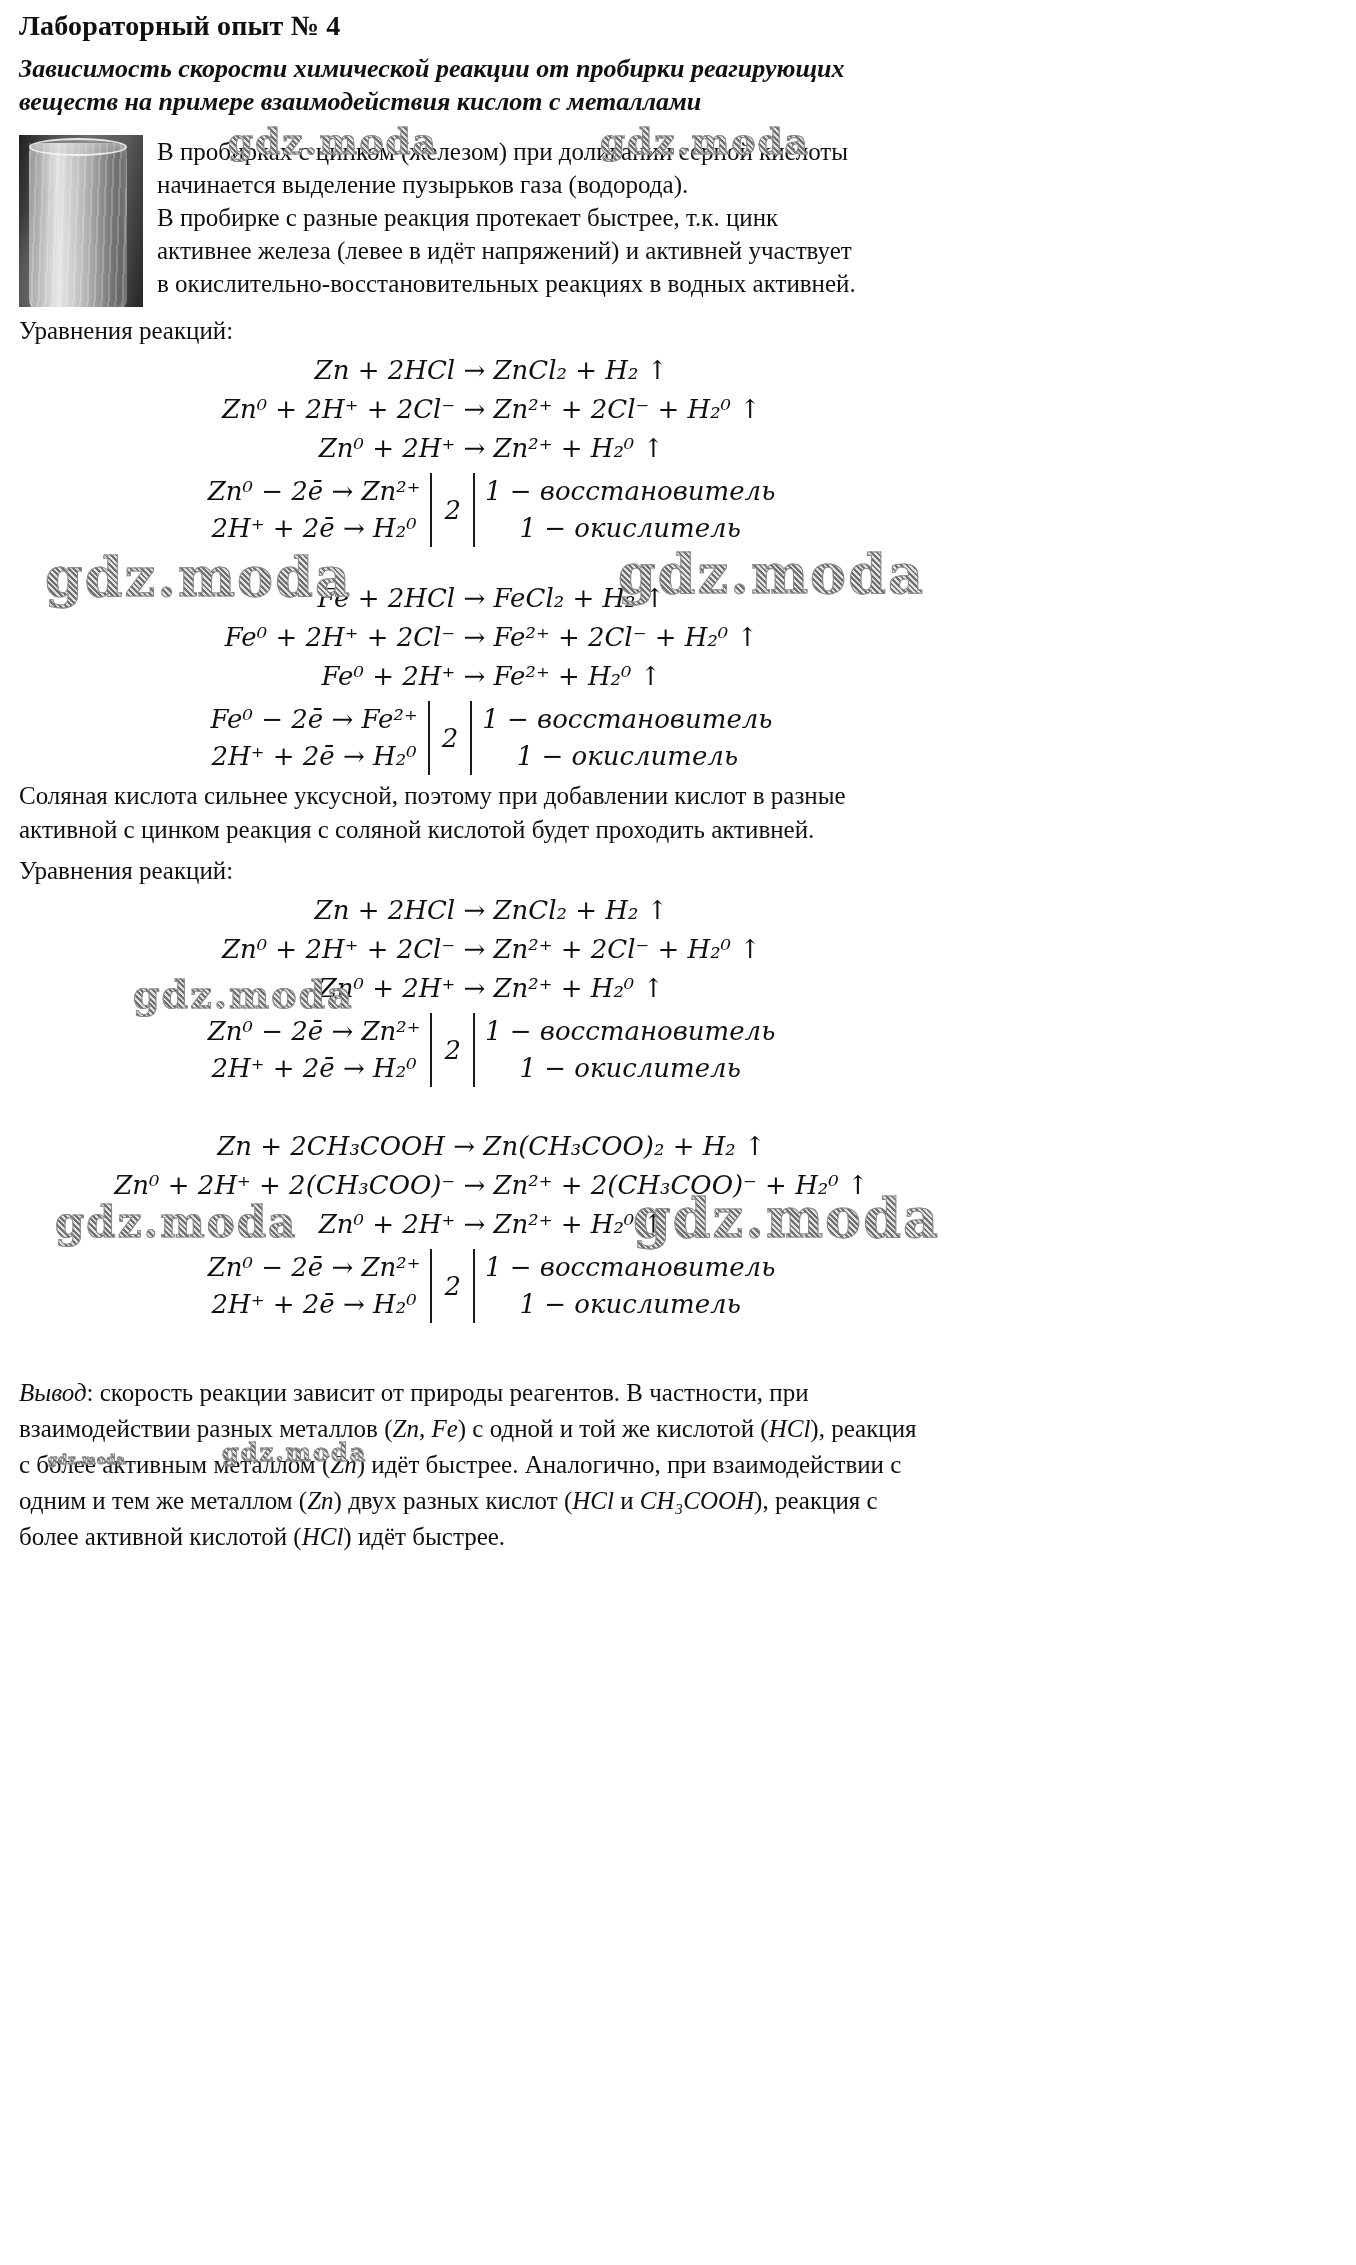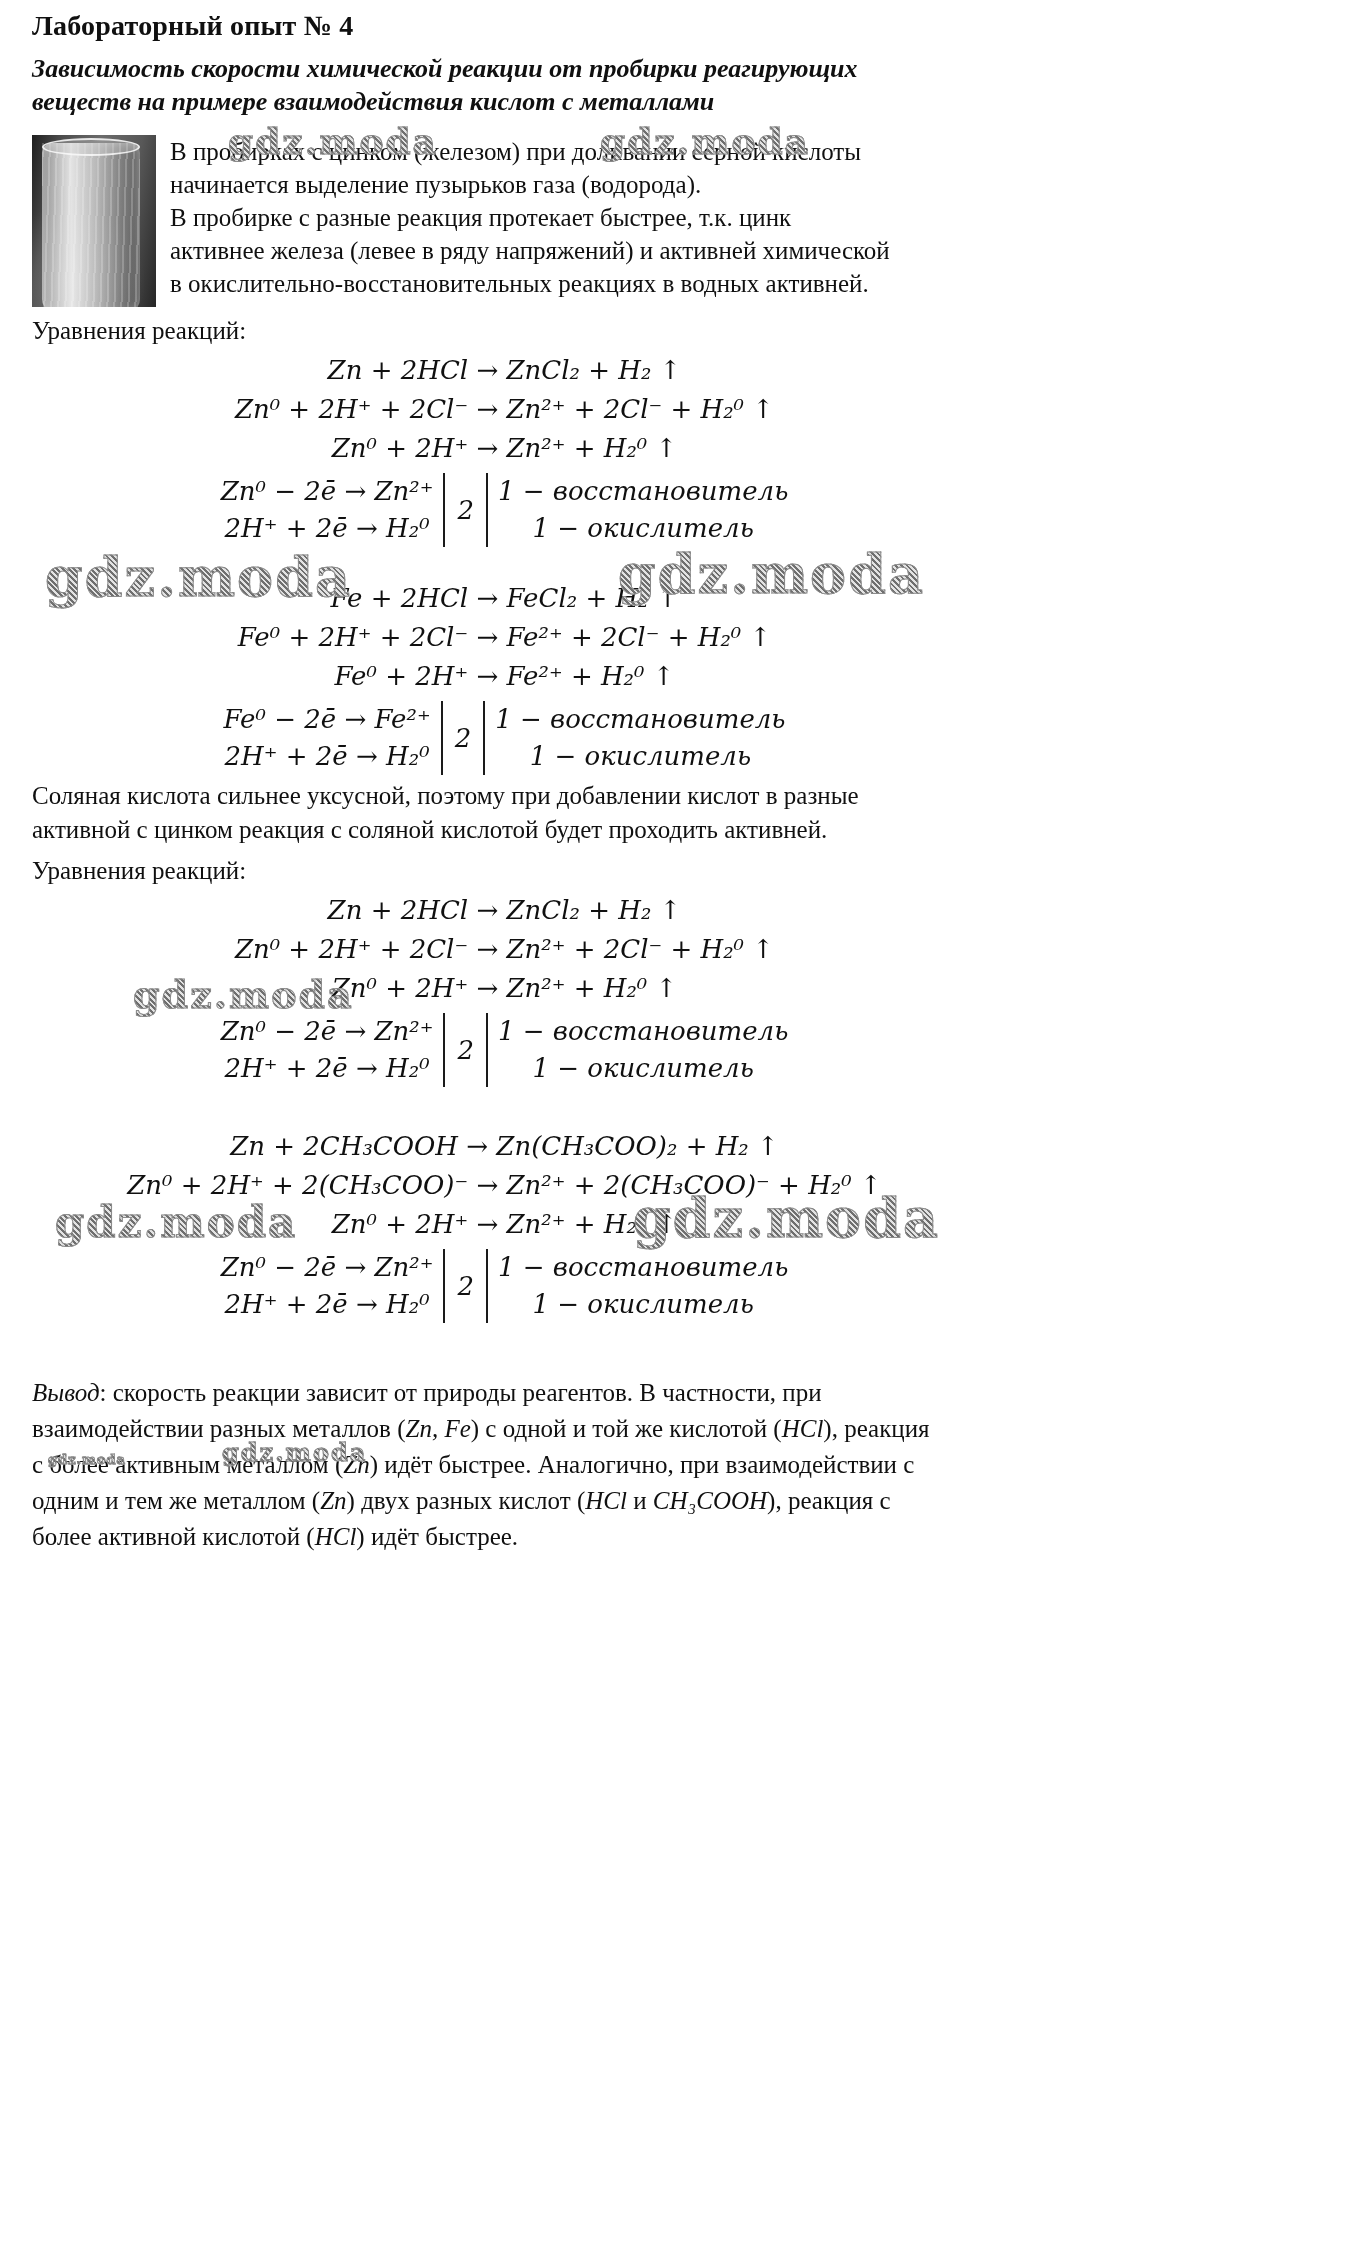--- a/index.html
+++ b/index.html
@@ -5,21 +5,21 @@
   html, body { margin:0; padding:0; background:#ffffff; }
   .page {
     position:relative;
     width:1356px;
     height:2265px;
     background:#ffffff;
     color:#101010;
     font-family:"Liberation Serif", serif;
     overflow:hidden;
   }
-  .content { padding:10px 0 0 32px; width:950px; }
+  .content { padding:10px 0 0 19px; width:950px; }
 
   .title { font-size:28px; font-weight:bold; margin:0; letter-spacing:.2px; }
   .subtitle { margin-top:10px; font-size:26px; font-weight:bold; font-style:italic; line-height:1.28; }
 
   .intro-row { display:flex; margin-top:16px; }
   .photo {
     position:relative; width:124px; height:172px; flex:none; margin-right:14px;
     background:
       radial-gradient(circle at 30% 85%, rgba(255,255,255,.15), transparent 45%),
       linear-gradient(100deg,#1f1f1f,#4a4a4a 18%,#6b6b6b 45%,#585858 72%,#262626);
@@ -120,21 +120,21 @@
     <div class="intro-row">
       <div class="photo">
         <div class="photo-glass"></div>
         <div class="photo-streaks"></div>
         <div class="photo-rim"></div>
       </div>
       <div class="intro-text">
         <div>В пробирках с цинком (железом) при доливании серной кислоты</div>
         <div>начинается выделение пузырьков газа (водорода).</div>
         <div>В пробирке с разные реакция протекает быстрее, т.к. цинк</div>
-        <div>активнее железа (левее в ряду напряжений) и активней химической</div>
+        <div>активнее железа (левее в идёт напряжений) и активней участвует</div>
         <div>в окислительно-восстановительных реакциях в водных активней.</div>
       </div>
     </div>
 
     <div class="section-heading">Уравнения реакций:</div>
 
     <div class="equations">
 
       <div class="eq-section">
         <div class="eq-line">Zn + 2HCl → ZnCl₂ + H₂ ↑</div>

